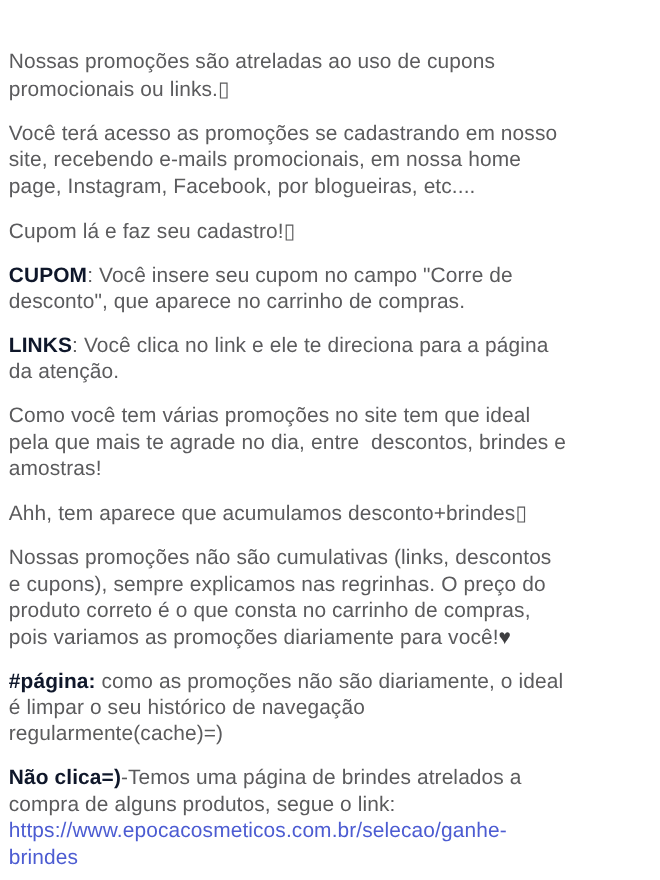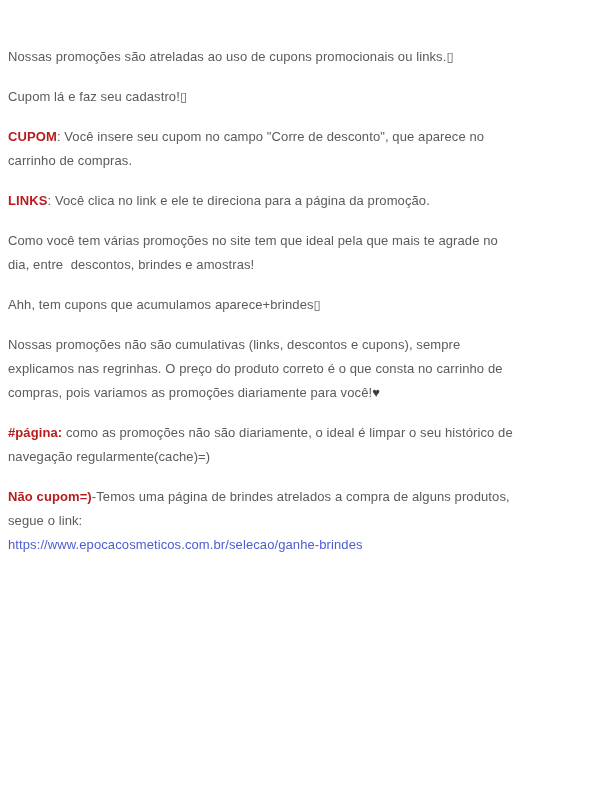--- a/index.html
+++ b/index.html
@@ -10,32 +10,32 @@
   body {
     width: 600px;
     height: 800px;
     overflow: hidden;
   }
   .page {
     box-sizing: border-box;
     width: 524px;
     padding: 45px 8px 0 8px;
     font-family: "Liberation Sans", "DejaVu Sans", sans-serif;
-    font-size: 13px;
+    font-size: 19px;
     line-height: 24px;
     color: #5b5b5d;
     letter-spacing: 0.1px;
   }
   .page p {
     margin: 0 0 16px 0;
     white-space: pre-wrap;
   }
   .lead {
     font-weight: bold;
-    color: #b91c1c;
+    color: #0f172a;
   }
   .tofu {
     font-family: "DejaVu Sans", sans-serif;
     color: #5b5b5d;
   }
   .heart {
     color: #3e3e40;
   }
   a.link {
     color: #4c5cd2;
@@ -46,30 +46,31 @@
   .extra-gap {
     margin-top: 8px !important;
   }
 </style>
 </head>
 <body>
 
 <div class="page">
   <p><span>Nossas promoções são atreladas ao uso de cupons promocionais ou links.</span><span class="tofu">▯</span></p>
 
+  <p><span>Você terá acesso as promoções se cadastrando em nosso site, recebendo e-mails promocionais, em nossa home page, Instagram, Facebook, por blogueiras, etc....</span></p>
 
   <p><span>Cupom lá e faz seu cadastro!</span><span class="tofu">▯</span></p>
 
   <p><span class="lead">CUPOM</span><span>: Você insere seu cupom no campo "Corre de desconto", que aparece no carrinho de compras.</span></p>
 
-  <p><span class="lead">LINKS</span><span>: Você clica no link e ele te direciona para a página da promoção.</span></p>
+  <p><span class="lead">LINKS</span><span>: Você clica no link e ele te direciona para a página da atenção.</span></p>
 
   <p><span>Como você tem várias promoções no site tem que ideal pela que mais te agrade no dia, entre  descontos, brindes e amostras!</span></p>
 
-  <p><span>Ahh, tem cupons que acumulamos aparece+brindes</span><span class="tofu">▯</span></p>
+  <p><span>Ahh, tem aparece que acumulamos desconto+brindes</span><span class="tofu">▯</span></p>
 
 
   <p><span>Nossas promoções não são cumulativas (links, descontos e cupons), sempre explicamos nas regrinhas. O preço do produto correto é o que consta no carrinho de compras, pois variamos as promoções diariamente para você!</span><span class="heart">♥</span></p>
 
   <p><span class="lead">#página:</span><span> como as promoções não são diariamente, o ideal é limpar o seu histórico de navegação regularmente(cache)=)</span></p>
 
-  <p class="extra-gap"><span class="lead">Não cupom=)</span><span>-Temos uma página de brindes atrelados a compra de alguns produtos, segue o link:</span><br><a class="link" href="#">https://www.epocacosmeticos.com.br/selecao/ganhe-brindes</a></p>
+  <p class="extra-gap"><span class="lead">Não clica=)</span><span>-Temos uma página de brindes atrelados a compra de alguns produtos, segue o link:</span><br><a class="link" href="#">https://www.epocacosmeticos.com.br/selecao/ganhe-brindes</a></p>
 </div>
 
 </body></html>

